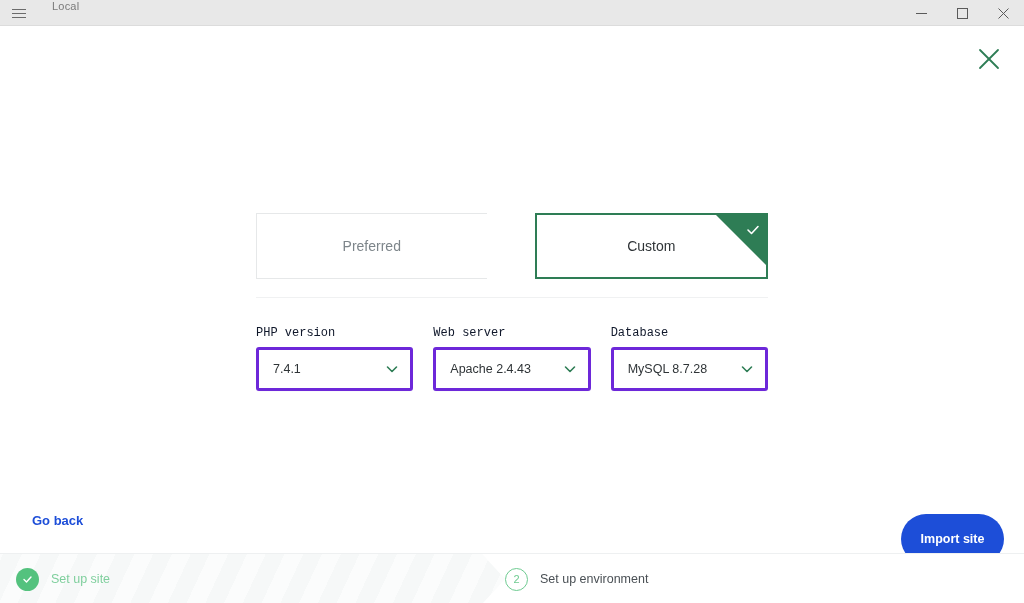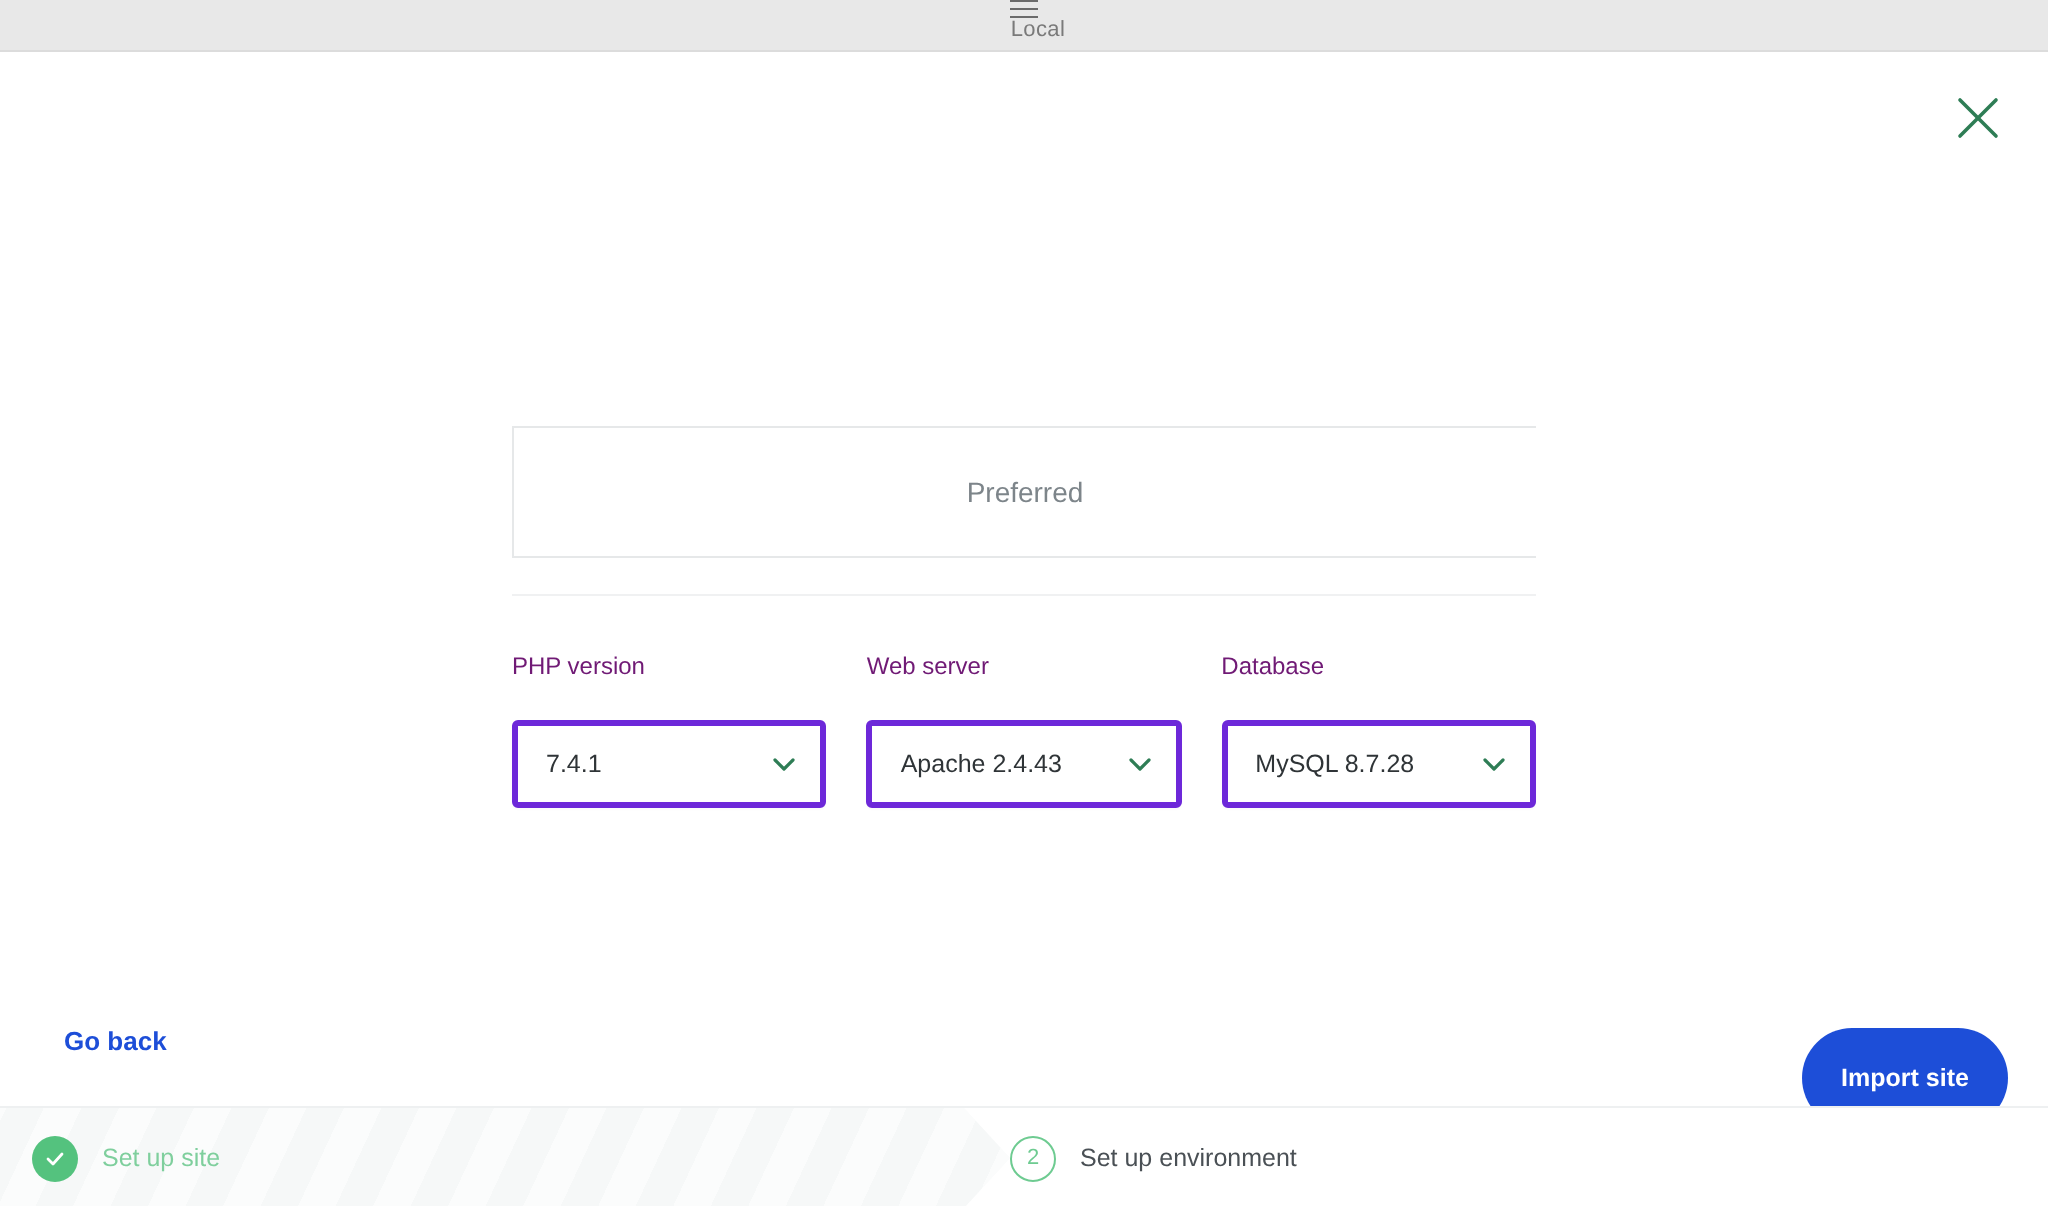--- a/index.html
+++ b/index.html
@@ -18,22 +18,21 @@
   
   .titlebar {
     position: absolute;
     top: 0; left: 0;
     width: 1024px;
     height: 26px;
     background: #e8e8e8;
     border-bottom: 1px solid #dcdcdc;
     box-sizing: border-box;
     display: flex;
-    align-items: center;
-    flex-direction: column;
+    align-items: flex-start;
   }
   .hamburger {
     width: 38px;
     height: 26px;
     display: flex;
     flex-direction: column;
     align-items: center;
     justify-content: center;
     gap: 3px;
     cursor: pointer;
@@ -161,22 +160,23 @@
     left: 256px;
     width: 512px;
     display: flex;
     gap: 20px;
   }
   .field {
     width: 158px;
   }
   .field-label {
     font-size: 12px;
-    color: #701a75;
-    margin-bottom: 20px;
+    color: #0f172a;
+    margin-bottom: 7px;
+    font-family: Liberation Mono, monospace;
   }
   .select {
     position: relative;
     height: 44px;
     background: #ffffff;
     border: 3px solid #6d28d9;
     border-radius: 3px;
     box-sizing: border-box;
     display: flex;
     align-items: center;
@@ -324,20 +324,29 @@
     <svg width="22" height="22" viewBox="0 0 22 22">
       <line x1="2" y1="2" x2="20" y2="20" stroke="#2e7d55" stroke-width="1.8" stroke-linecap="round"></line>
       <line x1="20" y1="2" x2="2" y2="20" stroke="#2e7d55" stroke-width="1.8" stroke-linecap="round"></line>
     </svg>
   </div>
 
   <div class="seg-wrap">
     <div class="seg left">
       <span>Preferred</span>
     </div>
+    <div class="seg selected">
+      <span>Custom</span>
+      <span class="corner-check"></span>
+      <span class="corner-check-mark">
+        <svg width="14" height="14" viewBox="0 0 14 14">
+          <polyline points="2,7 5.5,10.5 12,3.5" fill="none" stroke="#ffffff" stroke-width="1.6" stroke-linecap="round" stroke-linejoin="round"></polyline>
+        </svg>
+      </span>
+    </div>
   </div>
 
   <div class="divider"></div>
 
   <div class="fields">
 
     <div class="field">
       <div class="field-label">PHP version</div>
       <div class="select">
         <span>7.4.1</span>

